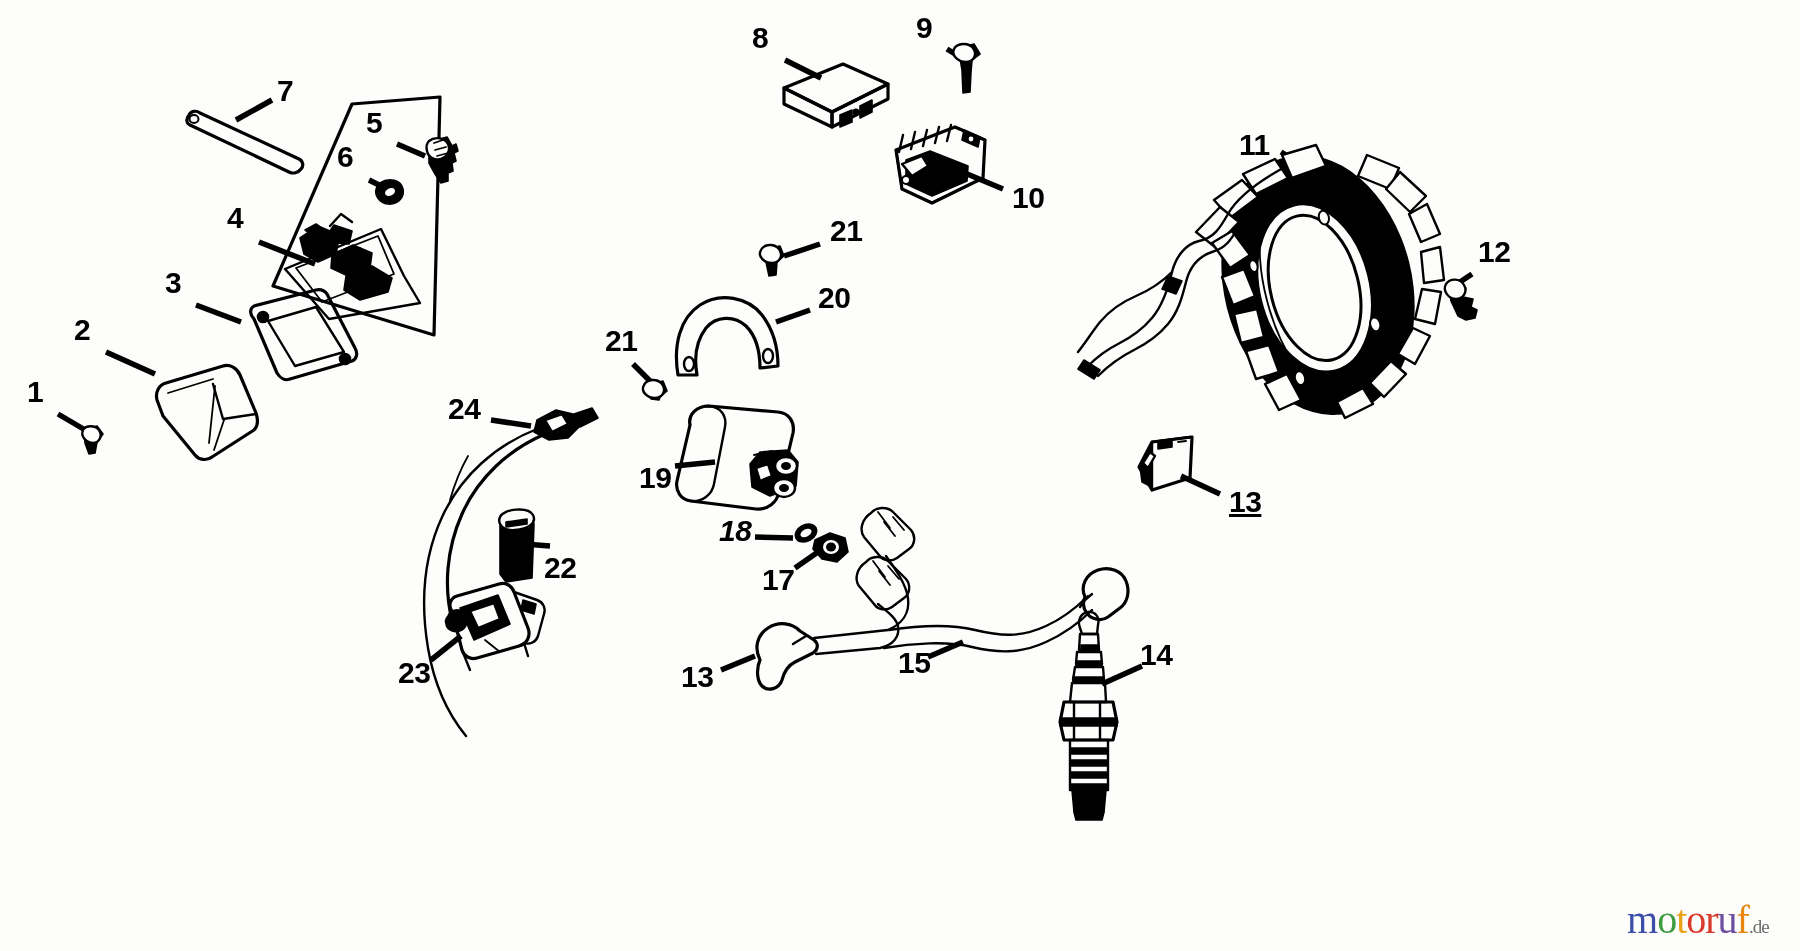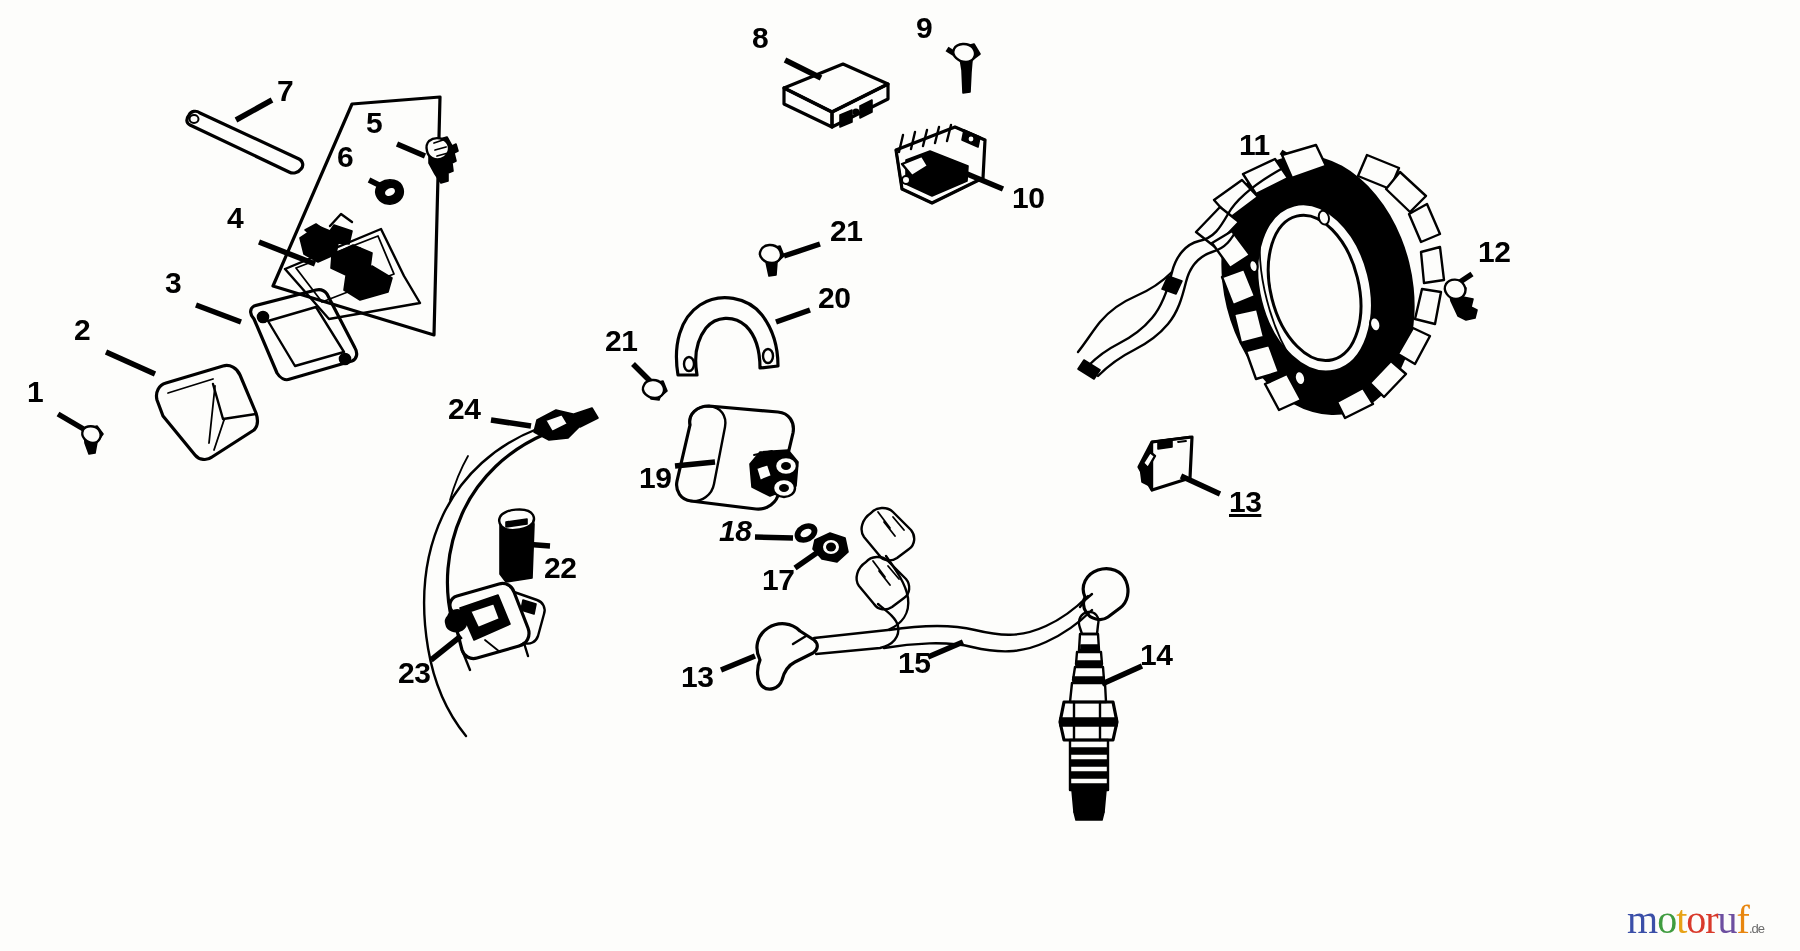--- a/index.html
+++ b/index.html
@@ -19,21 +19,21 @@
   }
   #logo{
     position:absolute;
     left:1627px; top:900px;
     font-family:"Liberation Serif",serif;
     font-size:40px;
     line-height:1;
     letter-spacing:-1px;
     white-space:nowrap;
   }
-  #logo .d{font-size:13px;font-family:Liberation Sans, sans-serif;}
+  #logo .d{font-size:19px;font-family:Liberation Serif, serif;}
 </style>
 </head>
 <body>
 
 <div id="stage">
 
   <svg id="art" viewBox="0 0 1800 951" xmlns="http://www.w3.org/2000/svg">
 
     <defs>
       <style>

